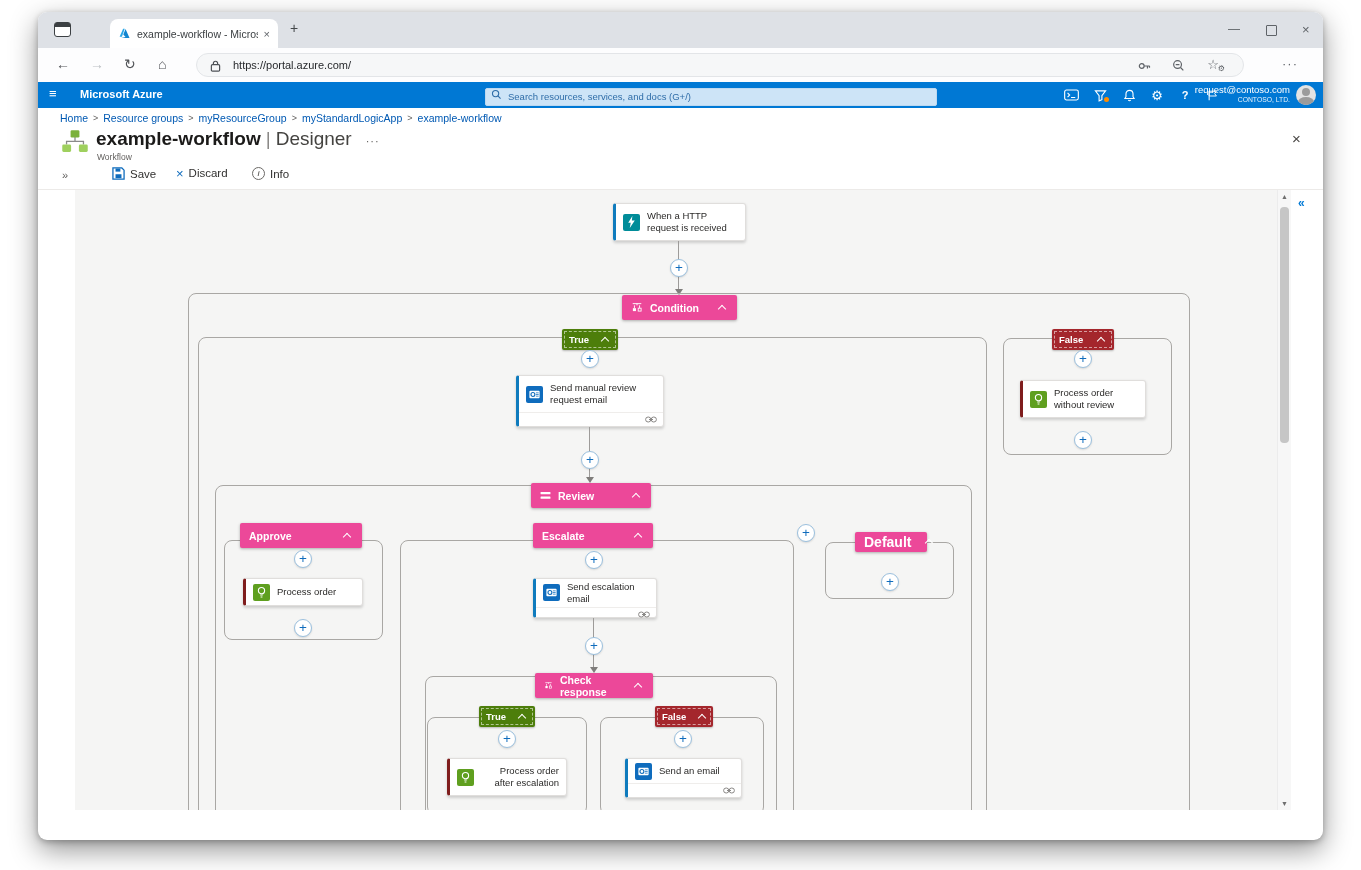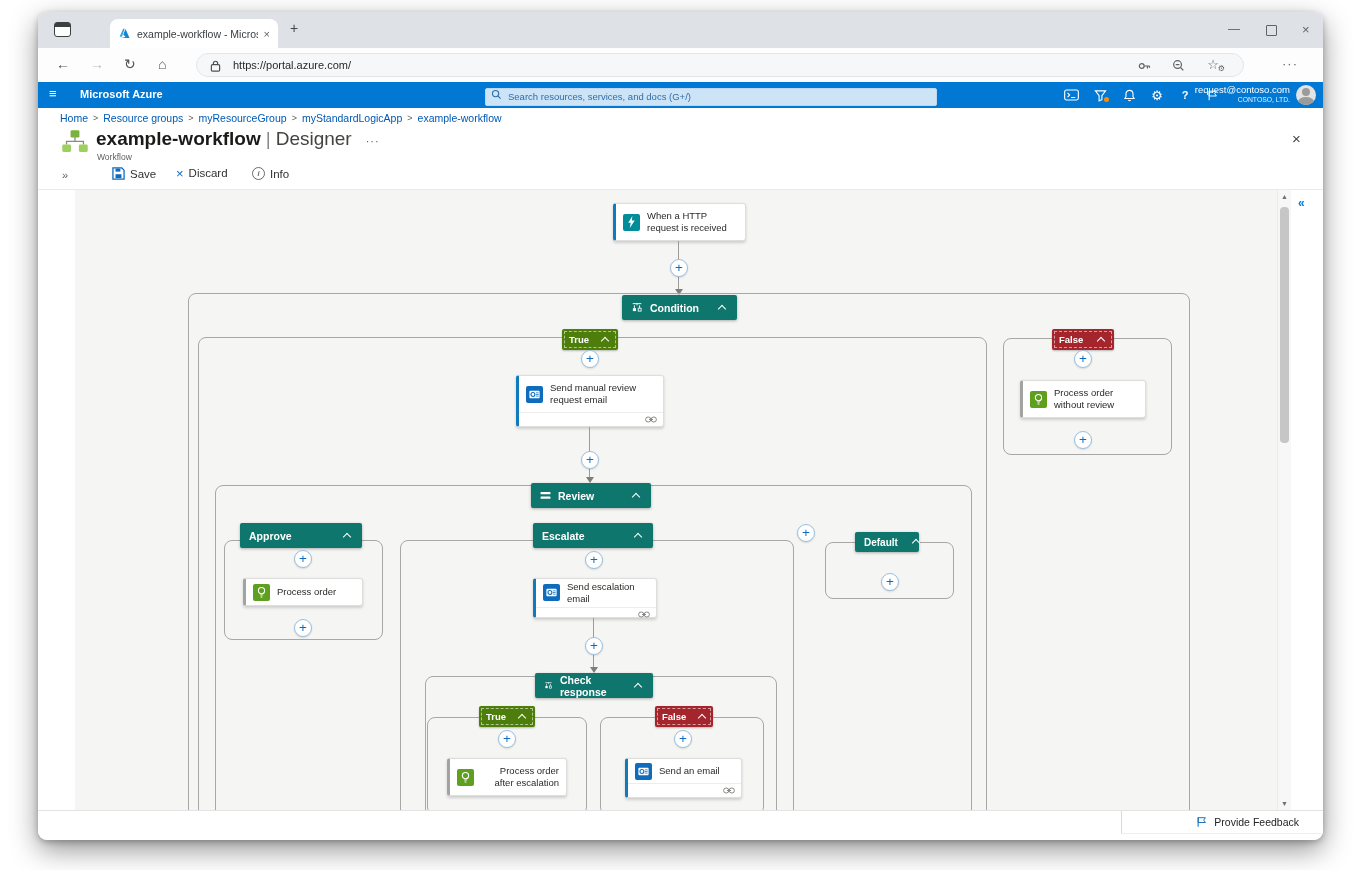--- a/index.html
+++ b/index.html
@@ -53,33 +53,33 @@
   .pclose{position:absolute;left:1254px;top:6px;font-size:15px;color:#484644;}
   .cmdbar{position:absolute;left:0;top:150px;width:100%;height:27px;border-bottom:1px solid #eceae8;}
   .cmd{position:absolute;top:5px;display:flex;align-items:center;gap:5px;font-size:11.5px;color:#323130;}
   .cmd .bluex{color:#0f6cbd;font-size:13px;font-weight:400;line-height:11px;}
   .ovf{position:absolute;left:24px;top:7px;font-size:11px;color:#605e5c;}
   .info-circ{width:11px;height:11px;border:1px solid #6b6966;border-radius:50%;font-size:7.5px;color:#6b6966;display:flex;align-items:center;justify-content:center;font-style:italic;font-weight:700;}
 
   
   #canvas{position:absolute;left:37px;top:178px;width:1202px;height:620px;background:#f5f5f4;overflow:hidden;}
   .scope{position:absolute;border:1px solid #a9a7a4;border-radius:8px;}
-  .scope-head{position:absolute;background:#0f766e;color:#fff;border-radius:2px;display:flex;align-items:center;padding:0 9px;gap:7px;font-size:10.5px;font-weight:700;box-sizing:border-box;box-shadow:0 1px 3px rgba(0,0,0,.3);}
+  .scope-head{position:absolute;background:#ec4899;color:#fff;border-radius:2px;display:flex;align-items:center;padding:0 9px;gap:7px;font-size:10.5px;font-weight:700;box-sizing:border-box;box-shadow:0 1px 3px rgba(0,0,0,.3);}
   .scope-head .grow,.branch .grow{flex:1;}
   .chev{width:10px;height:9px;position:relative;flex:none;}
   .chev::before{content:"";position:absolute;left:1px;top:2.5px;width:5px;height:5px;border-left:1.6px solid #fff;border-top:1.6px solid #fff;transform:rotate(45deg);}
   .branch{position:absolute;color:#fff;font-size:9.5px;font-weight:700;display:flex;align-items:center;padding:0 7px;gap:6px;border-radius:2px;box-sizing:border-box;box-shadow:0 1px 2px rgba(0,0,0,.25);outline:1px dashed rgba(255,255,255,.55);outline-offset:-3px;}
   .bg-green{background:#4d7e0b;}
   .bg-red{background:#a4262c;}
   .plus{position:absolute;width:18px;height:18px;border-radius:50%;background:#fff;border:1px solid #9bc0de;color:#0f6cbd;font-size:13.5px;line-height:16px;text-align:center;box-sizing:border-box;box-shadow:0 1px 2px rgba(0,0,0,.12);}
   .vline{position:absolute;width:1px;background:#9d9b99;}
   .arrow{position:absolute;width:0;height:0;border-left:4px solid transparent;border-right:4px solid transparent;border-top:6px solid #7f7d7b;}
   .card{position:absolute;background:#fff;border:1px solid #e0dedc;border-radius:3px;box-shadow:0 1.5px 3px rgba(0,0,0,.16);display:flex;flex-direction:column;font-size:9.5px;color:#2b2a29;box-sizing:border-box;}
   .card.acc-blue{border-left:3px solid #0f7bbd;}
-  .card.acc-green{border-left:3px solid #a3a3a3;}
+  .card.acc-green{border-left:3px solid #7f1d1d;}
   .card .row{display:flex;align-items:center;gap:7px;padding:2px 7px;flex:1;line-height:1.25;}
   .iconsq{width:17px;height:17px;border-radius:2px;flex:none;display:flex;align-items:center;justify-content:center;}
   .sq-teal{background:#008c99;}
   .sq-blue{background:#0f6cbd;}
   .sq-green{background:#5f9f1f;}
   .strip{border-top:1px solid #efedeb;height:13px;display:flex;align-items:center;justify-content:flex-end;padding:0 6px;flex:none;}
 
   
   .sbar{position:absolute;left:1239px;top:178px;width:13px;height:620px;background:#f7f7f7;border-left:1px solid #ececec;}
   .sarrow{position:absolute;left:0;width:13px;text-align:center;font-size:7px;color:#6f6f6f;}
@@ -398,21 +398,21 @@
             <svg width="12" height="9" viewBox="0 0 12 9">
               <rect x=".6" y="2" width="5.2" height="5" rx="2.5" fill="none" stroke="#8a8886" stroke-width="1"></rect>
               <rect x="6.2" y="2" width="5.2" height="5" rx="2.5" fill="none" stroke="#8a8886" stroke-width="1"></rect>
               <path d="M4 4.5h4" stroke="#8a8886" stroke-width="1"></path>
             </svg>
           </div>
     </div>
 
     <div class="plus" style="left:722px;top:334px;">+</div>
     <div class="scope" style="left:750px;top:352px;width:127px;height:55px;"></div>
-    <div class="scope-head" style="left:780px;top:342px;width:64px;height:20px;font-size:10px;">
+    <div class="scope-head" style="left:780px;top:342px;width:72px;height:20px;font-size:14px;">
       <span>Default</span>
           <span class="grow"></span>
           <span class="chev"></span>
     </div>
     <div class="plus" style="left:806px;top:383px;">+</div>
 
     <div class="scope" style="left:928px;top:148px;width:167px;height:115px;"></div>
     <div class="branch bg-red" style="left:977px;top:139px;width:62px;height:21px;">
       <span>False</span>
           <span class="grow"></span>
@@ -433,24 +433,15 @@
     <div class="plus" style="left:999px;top:241px;">+</div>
   </div>
 
   <div class="sbar">
     <span class="sarrow" style="top:3px;">▲</span>
     <div class="sthumb"></div>
     <span class="sarrow" style="bottom:3px;">▼</span>
   </div>
   <span class="collapse">«</span>
 
-  <div class="footer">
-    <div class="fbbox">
-      <svg width="12" height="12" viewBox="0 0 14 14">
-            <path d="M2.5 1.5v11" stroke="#0f6cbd" stroke-width="1.2"></path>
-            <path d="M2.5 2h8.5L9 4.8l2 2.8H2.5z" fill="none" stroke="#0f6cbd" stroke-width="1.1"></path>
-          </svg>
-      <span>Provide Feedback</span>
-    </div>
-  </div>
 
 </div>
 </div>
 
 </body></html>

